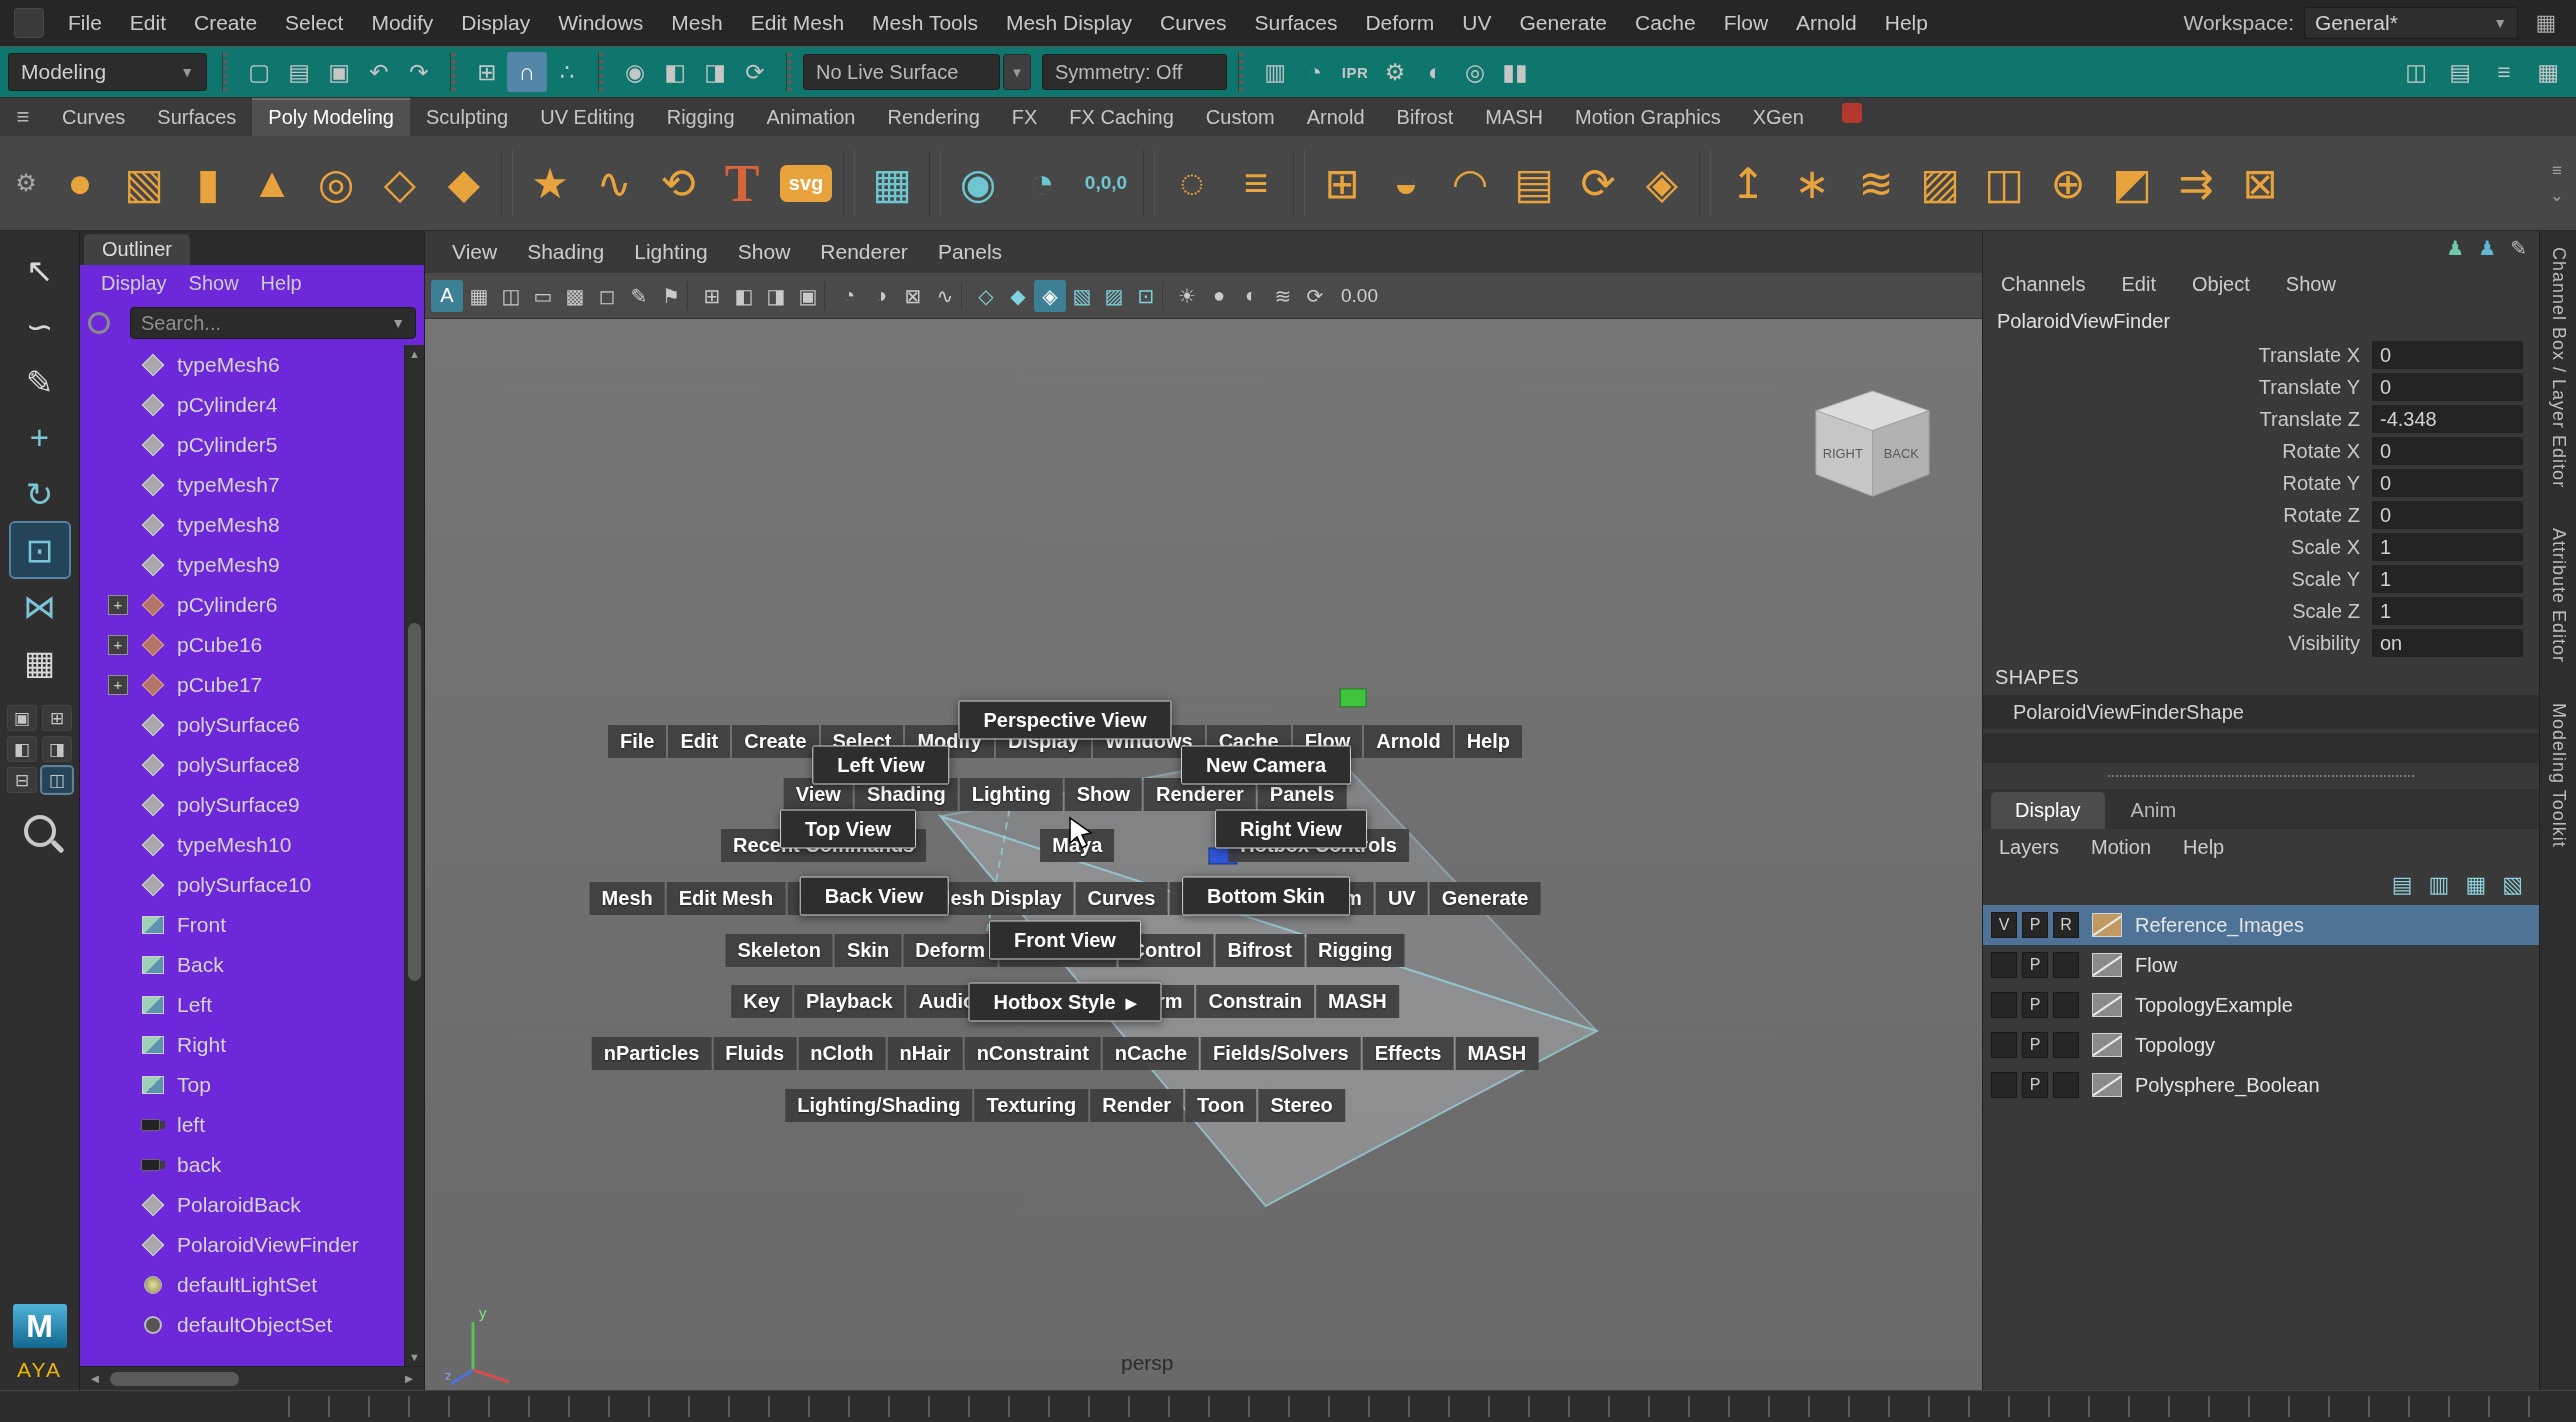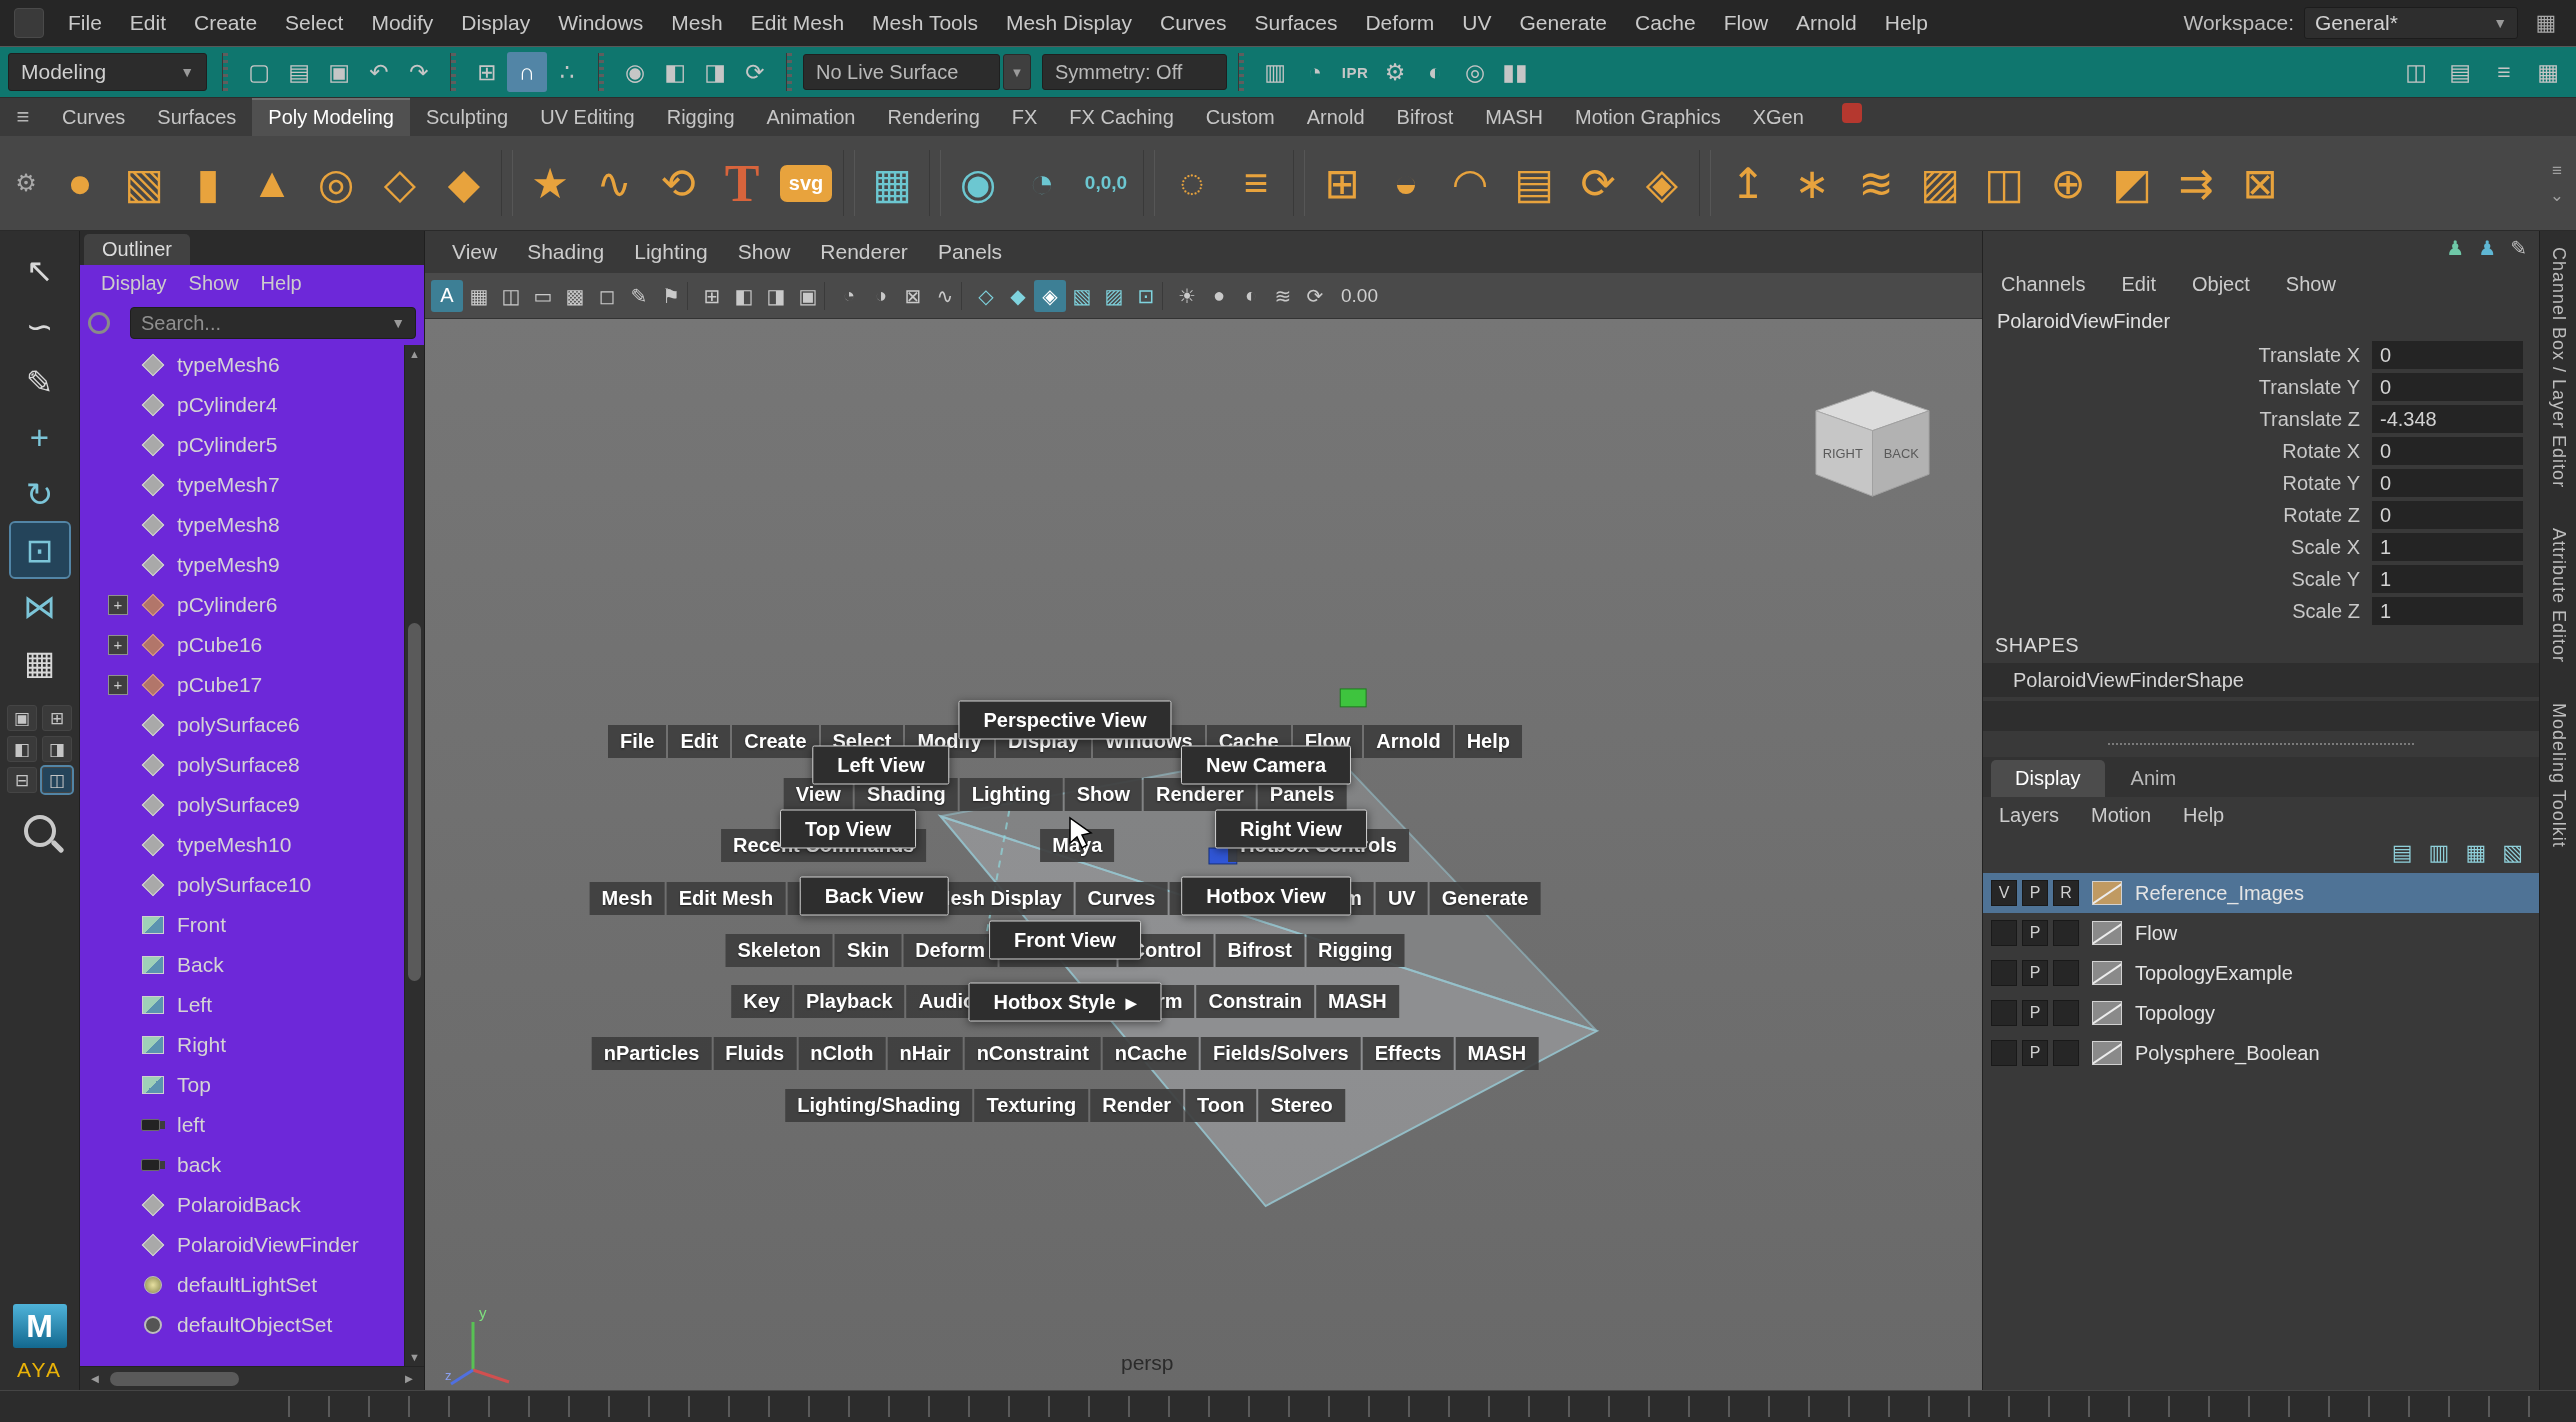--- a/index.html
+++ b/index.html
@@ -884,21 +884,21 @@
             <span>Toon</span>
             <span>Stereo</span>
         </div>
 
         <div class="hb-btn hb-persp">Perspective View</div>
         <div class="hb-btn hb-left">Left View</div>
         <div class="hb-btn hb-newcam">New Camera</div>
         <div class="hb-btn hb-top">Top View</div>
         <div class="hb-btn hb-right">Right View</div>
         <div class="hb-btn hb-back">Back View</div>
-        <div class="hb-btn hb-bottom">Hotbox View</div>
+        <div class="hb-btn hb-bottom">Bottom Skin</div>
         <div class="hb-btn hb-front">Front View</div>
         <div class="hb-btn hb-style">
           <span>Hotbox Style</span>
           <span class="arrow">▶</span>
         </div>
 
         <svg class="cursor" width="26" height="34" viewBox="0 0 26 34">
           <polygon points="2,2 2,27 9,21 14,32 19,29 14,19 23,17" fill="#ffffff" stroke="#000000" stroke-width="1.5"></polygon>
         </svg>
 
@@ -968,20 +968,24 @@
           <div class="attr-row">
             <span class="attr-label">Scale Y</span>
             <div class="attr-val">1</div>
           </div>
 
           <div class="attr-row">
             <span class="attr-label">Scale Z</span>
             <div class="attr-val">1</div>
           </div>
 
+          <div class="attr-row">
+            <span class="attr-label">Visibility</span>
+            <div class="attr-val">on</div>
+          </div>
 
       </div>
       <div class="cb-shapes">SHAPES</div>
       <div class="cb-shape-name">PolaroidViewFinderShape</div>
       <div class="cb-empty"></div>
       <div class="dotted"></div>
       <div class="layer-tabs">
         <span class="ltab" data-active="true">Display</span>
           <span class="ltab">Anim</span>
       </div>

